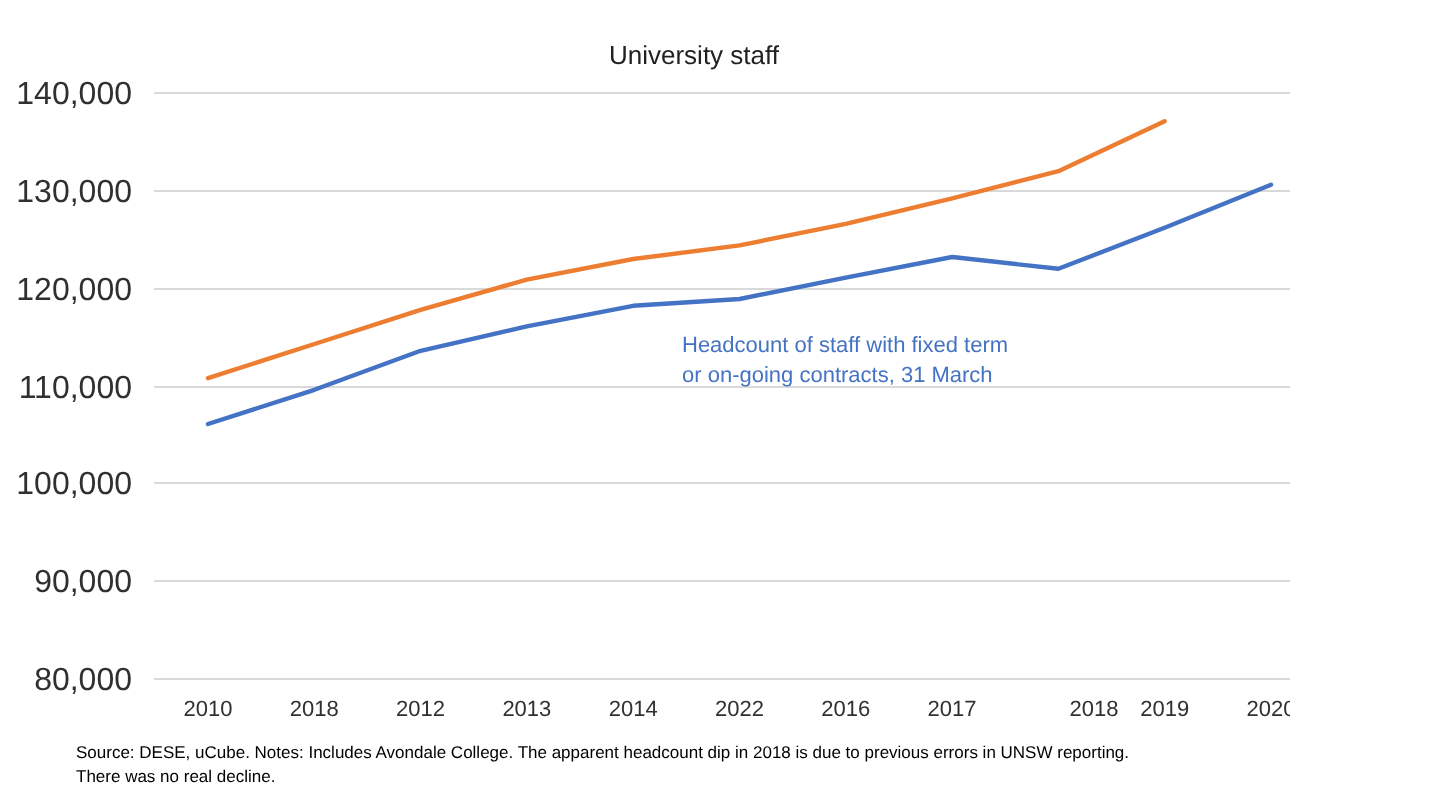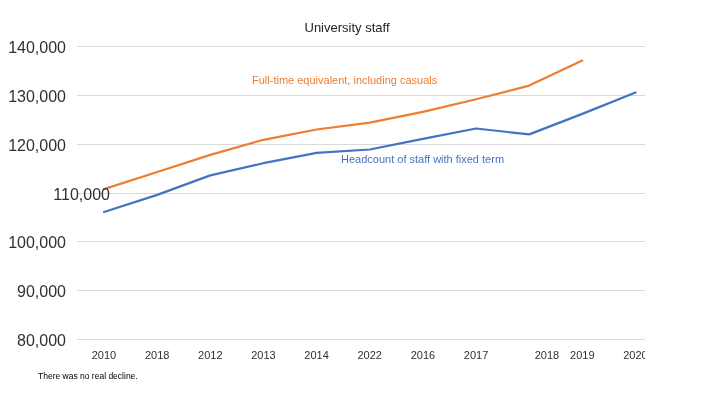--- a/index.html
+++ b/index.html
@@ -35,21 +35,21 @@
     color:#303030;
     white-space:nowrap;
   }
   .series-label{
     position:absolute;
     font-size:11px;
     white-space:nowrap;
     line-height:15px;
   }
   .fte-label{left:252px;top:73px;}
-  .headcount-label{left:341px;top:152px;}
+  .headcount-label{left:341px;top:166px;}
   .footnote{
     position:absolute;
     left:38px;top:370px;
     font-size:8.5px;
     line-height:12px;
     color:#000000;
   }
 </style>
 </head>
 <body>
@@ -67,42 +67,43 @@
       <polyline points="104.0,189.1 157.2,172.0 210.3,154.9 263.4,139.8 316.6,129.5 369.8,122.7 422.9,111.9 476.1,99.2 529.2,85.6 582.3,60.6" fill="none" stroke="#ED7D31" stroke-width="2.2" stroke-linejoin="round" stroke-linecap="round"></polyline>
       <polyline points="104.0,212.0 157.2,194.9 210.3,175.4 263.4,163.2 316.6,152.9 369.8,149.5 422.9,138.8 476.1,128.5 529.2,134.4 582.3,113.9 635.5,92.4" fill="none" stroke="#4472C4" stroke-width="2.2" stroke-linejoin="round" stroke-linecap="round"></polyline>
     </svg>
 
   <div class="chart-title" style="color: rgb(34, 34, 34);">University staff</div>
 
   <div id="yticks">
       <div class="ytick" style="top: 39px;">140,000</div>
       <div class="ytick" style="top: 87.8333px;">130,000</div>
       <div class="ytick" style="top: 136.667px;">120,000</div>
-      <div class="ytick" style="top: 185.5px; padding-left: 44px;">110,000</div>
+      <div class="ytick" style="top: 185.5px;">110,000</div>
       <div class="ytick" style="top: 234.333px;">100,000</div>
       <div class="ytick" style="top: 283.167px;">90,000</div>
       <div class="ytick" style="top: 332px;">80,000</div>
     </div>
   <div id="xticks">
       <div class="xtick" style="left: 77px; text-align: center;">2010</div>
       <div class="xtick" style="left: 130.15px;">2018</div>
       <div class="xtick" style="left: 183.3px;">2012</div>
       <div class="xtick" style="left: 236.45px;">2013</div>
       <div class="xtick" style="left: 289.6px;">2014</div>
       <div class="xtick" style="left: 342.75px;">2022</div>
       <div class="xtick" style="left: 395.9px;">2016</div>
       <div class="xtick" style="left: 449.05px;">2017</div>
       <div class="xtick" style="left: 520px;">2018</div>
       <div class="xtick" style="left: 555.35px;">2019</div>
       <div class="xtick" style="left: 608.5px;">2020</div>
     </div>
 
-  <div class="series-label fte-label" style="color: rgb(237, 125, 49);">Full-time equivalent, including casuals</div>
 
   <div class="series-label headcount-label" style="color: rgb(68, 114, 196);">
     <div>Headcount of staff with fixed term</div>
+    <div>or on-going contracts, 31 March</div>
   </div>
 
   <div class="footnote">
+    <div>Source: DESE, uCube. Notes: Includes Avondale College. The apparent headcount dip in 2018 is due to previous errors in UNSW reporting.</div>
     <div>There was no real decline.</div>
   </div>
 
 </div>
 
 </body></html>

